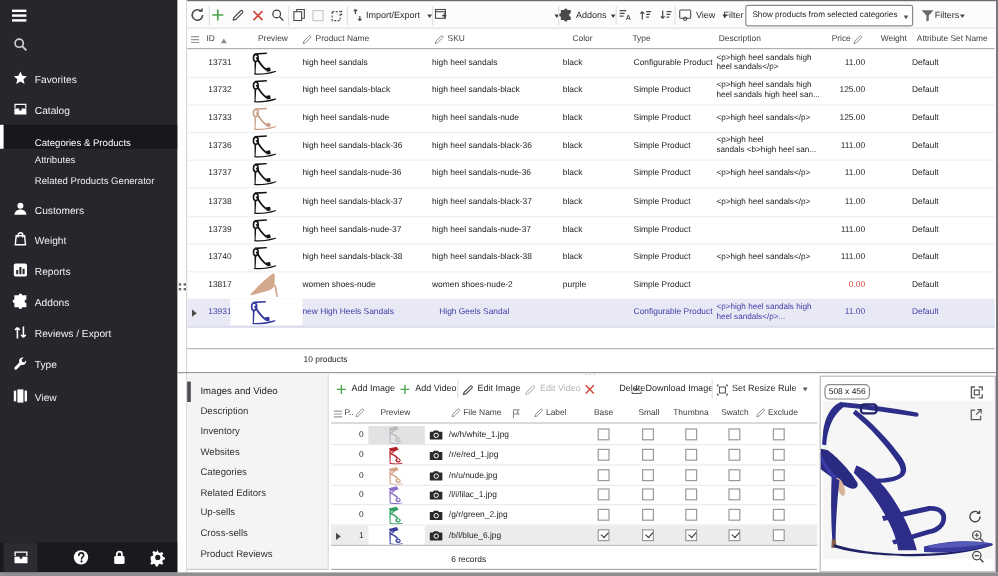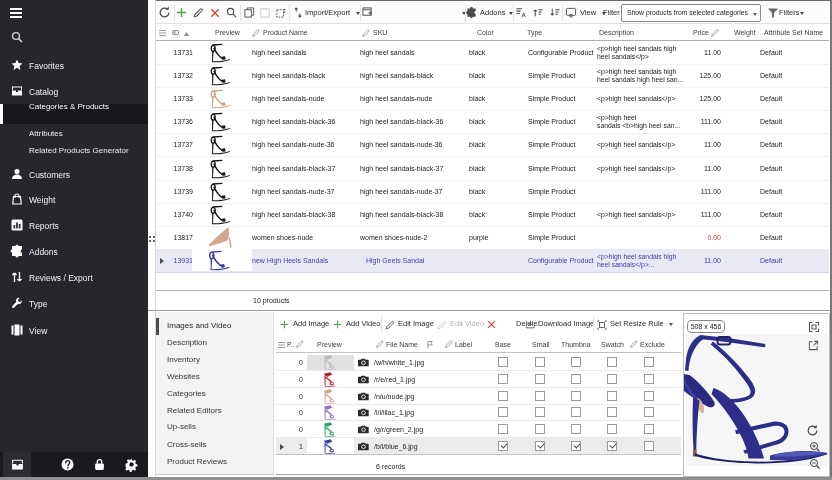--- a/index.html
+++ b/index.html
@@ -72,21 +72,21 @@
 
  <svg style="left:11px;top:59px" width="12" height="12" viewBox="0 0 24 24">
       <path d="M12 1l3.2 7.2 7.8.7-5.9 5.2 1.8 7.7-6.9-4.1-6.9 4.1 1.8-7.7L1 8.9l7.8-.7z" fill="#fff"></path>
     </svg>
  <div class="mitem" style="top:61px">Favorites</div>
 
  <svg style="left:11px;top:85px" width="12" height="12" viewBox="0 0 24 24">
       <path d="M2 3h20v7h-2V5H4v5H2zM2 11h8v3h4v-3h8v10H2z" fill="#fff"></path>
     </svg>
  <div class="mitem" style="top:87px">Catalog</div>
- <div class="sitem" style="top:102px;color:#fff">Categories &amp; Products</div>
+ <div class="sitem" style="top:115px;color:#fff">Categories &amp; Products</div>
  <div class="sitem" style="top:129px">Attributes</div>
  <div class="sitem" style="top:146px">Related Products Generator</div>
 
  <svg style="left:11px;top:168px" width="12" height="12" viewBox="0 0 24 24">
       <circle cx="12" cy="7" r="5" fill="#fff"></circle>
       <path d="M2 22c0-5.5 4.5-9 10-9s10 3.5 10 9z" fill="#fff"></path>
     </svg>
  <div class="mitem" style="top:170px">Customers</div>
 
  <svg style="left:11px;top:193px" width="12" height="12" viewBox="0 0 24 24">

